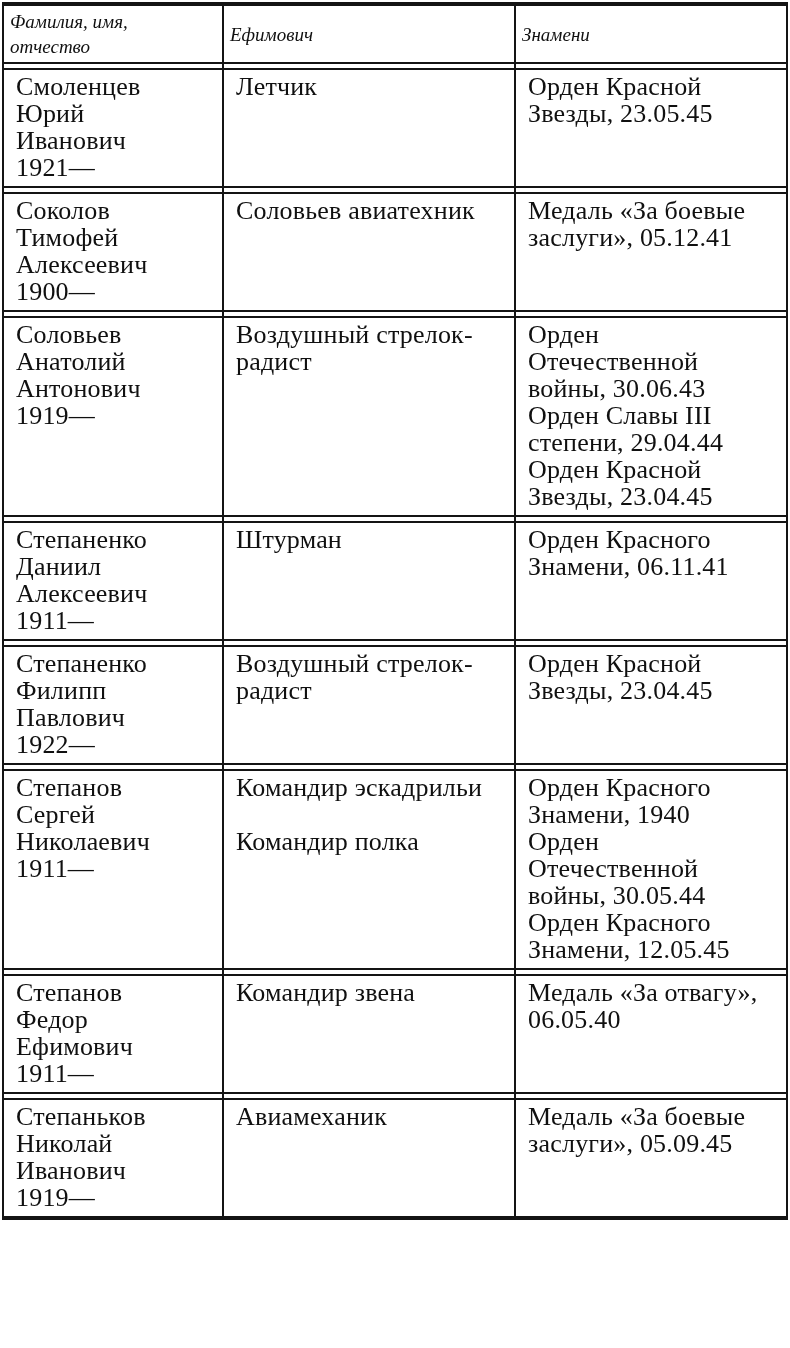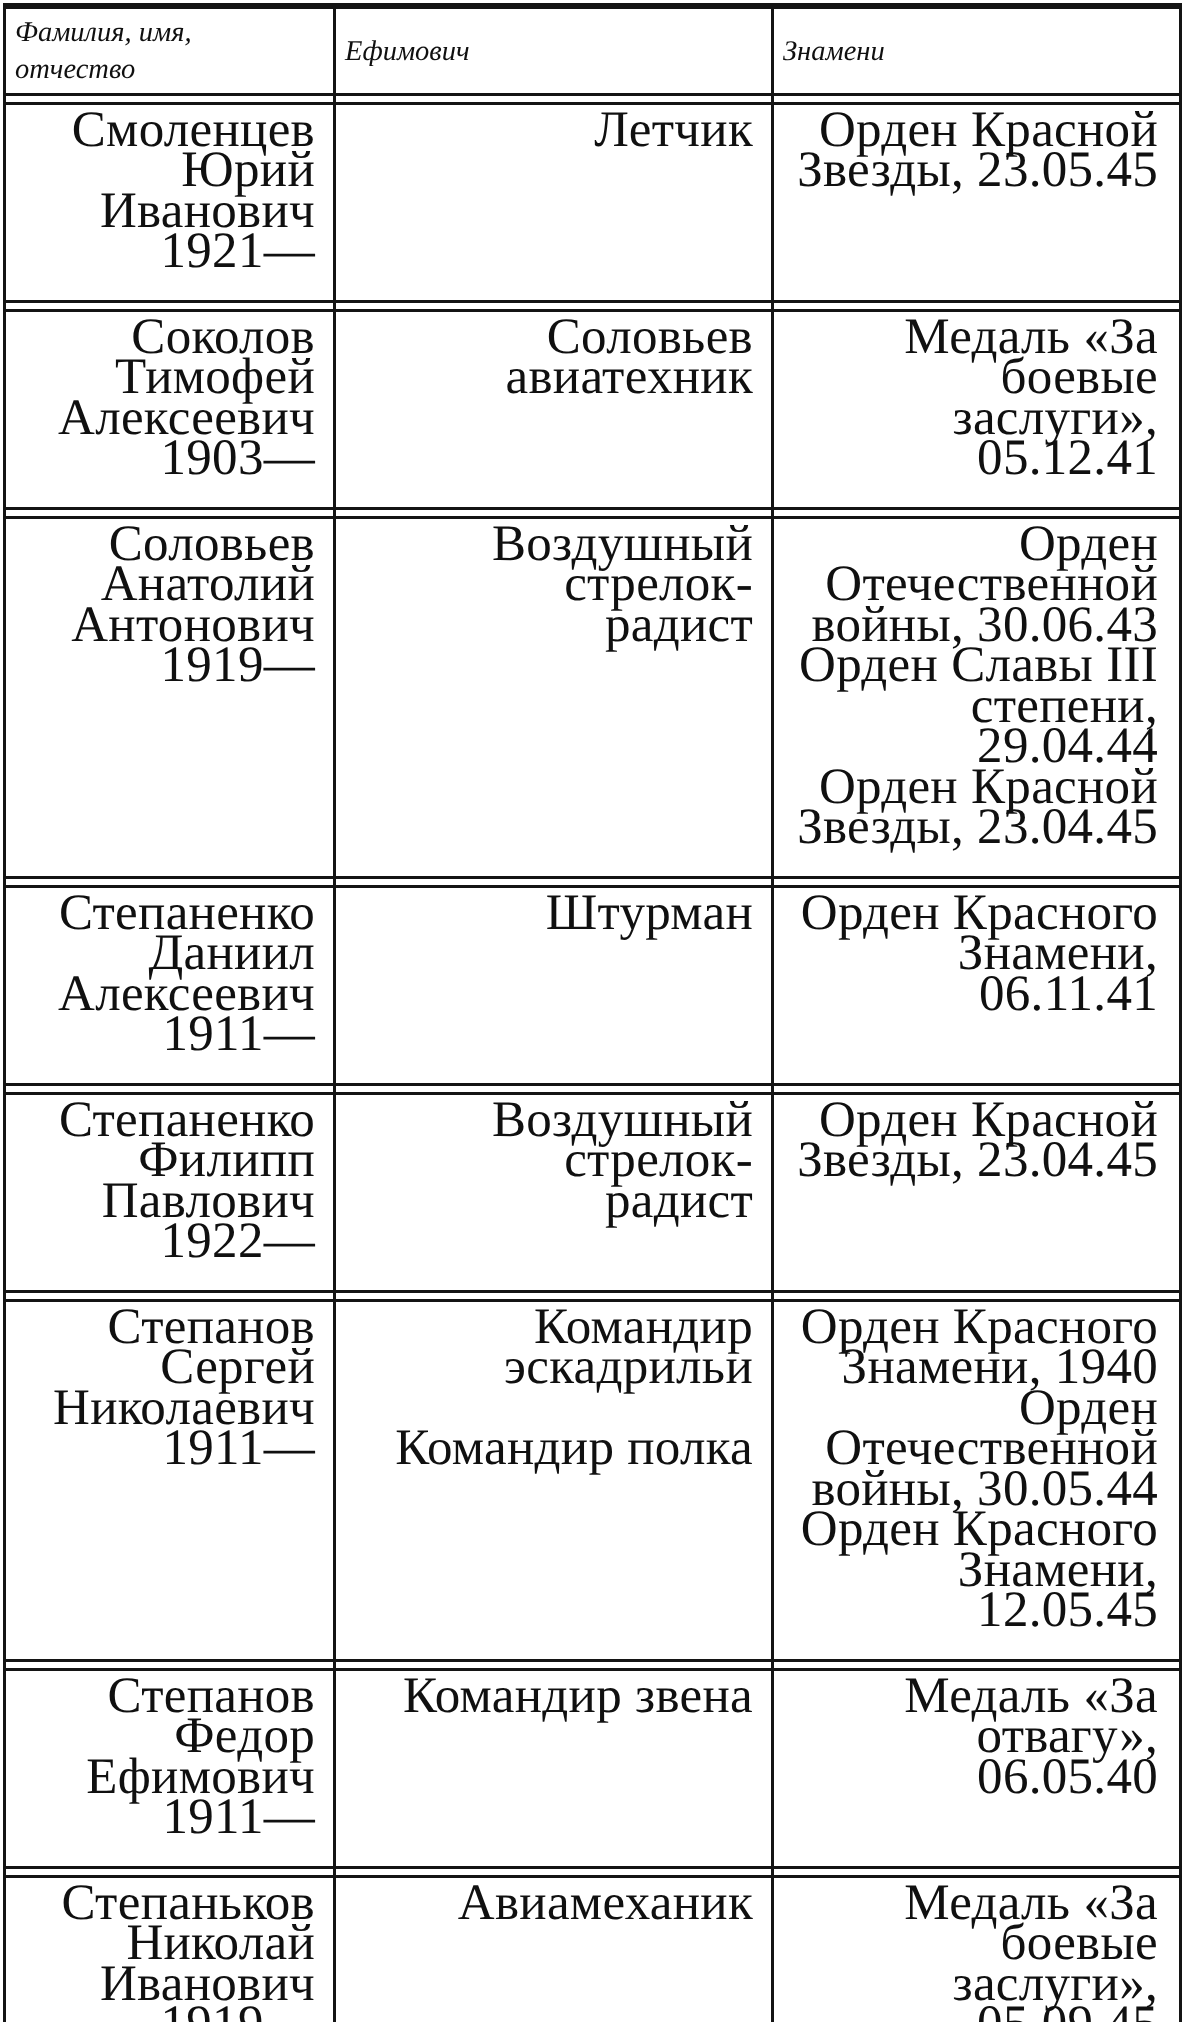--- a/index.html
+++ b/index.html
@@ -54,24 +54,24 @@
     line-height: 25px;
     text-align: left;
     vertical-align: middle;
     padding: 3px 6px;
     height: 50px;
     box-sizing: border-box;
     white-space: pre-line;
     font-style: italic;
   }
   td.cell {
-    font-size: 34px;
+    font-size: 26px;
     line-height: 27px;
-    text-align: right;
-    padding: 3px 14px 19px 12px;
+    text-align: left;
+    padding: 3px 14px 5px 12px;
     white-space: pre-line;
     letter-spacing: 0.2px;
   }
 </style>
 </head>
 <body>
 
 <div class="sheet">
   <div class="table-wrap">
     <div class="vline v1"></div>
@@ -97,21 +97,21 @@
 Иванович
 1921—</td>
           <td class="cell">Летчик</td>
           <td class="cell">Орден Красной
 Звезды, 23.05.45</td>
         </tr>
         <tr>
           <td class="cell">Соколов
 Тимофей
 Алексеевич
-1903—</td>
+1900—</td>
           <td class="cell">Соловьев авиатехник</td>
           <td class="cell">Медаль «За боевые
 заслуги», 05.12.41</td>
         </tr>
         <tr>
           <td class="cell">Соловьев
 Анатолий
 Антонович
 1919—</td>
           <td class="cell">Воздушный стрелок-

